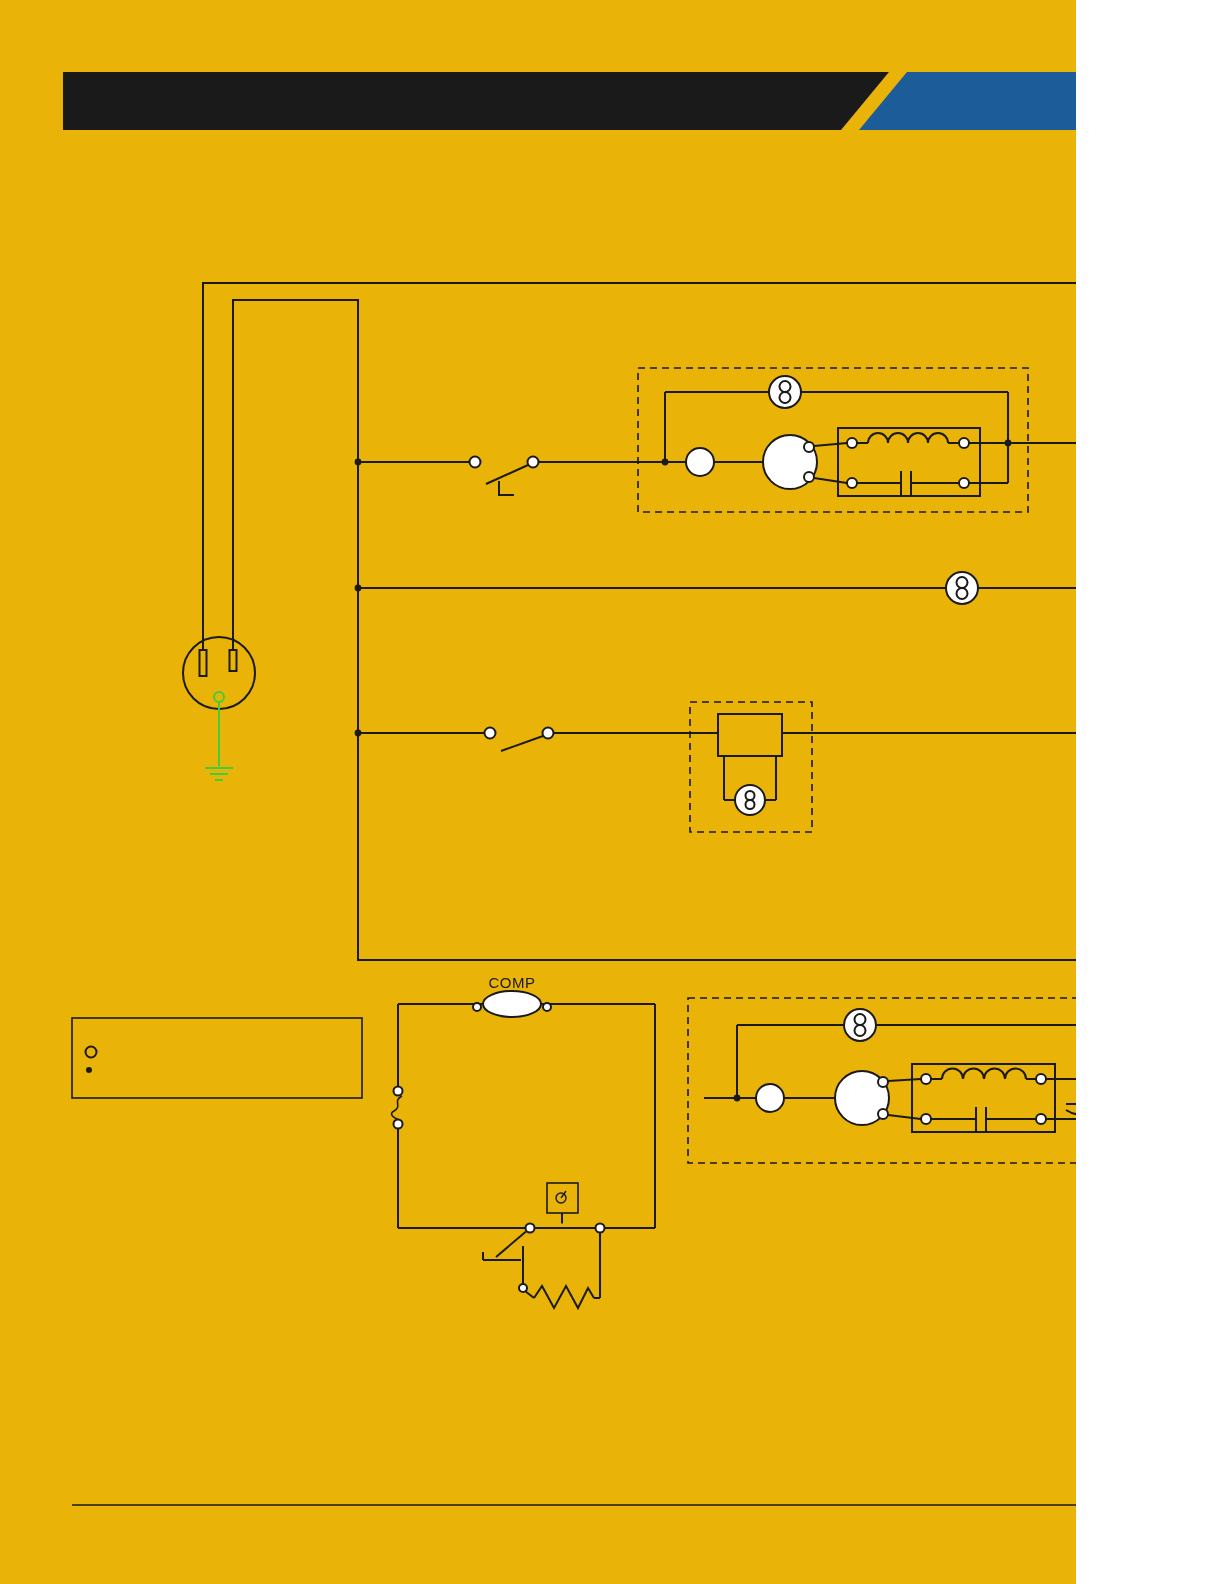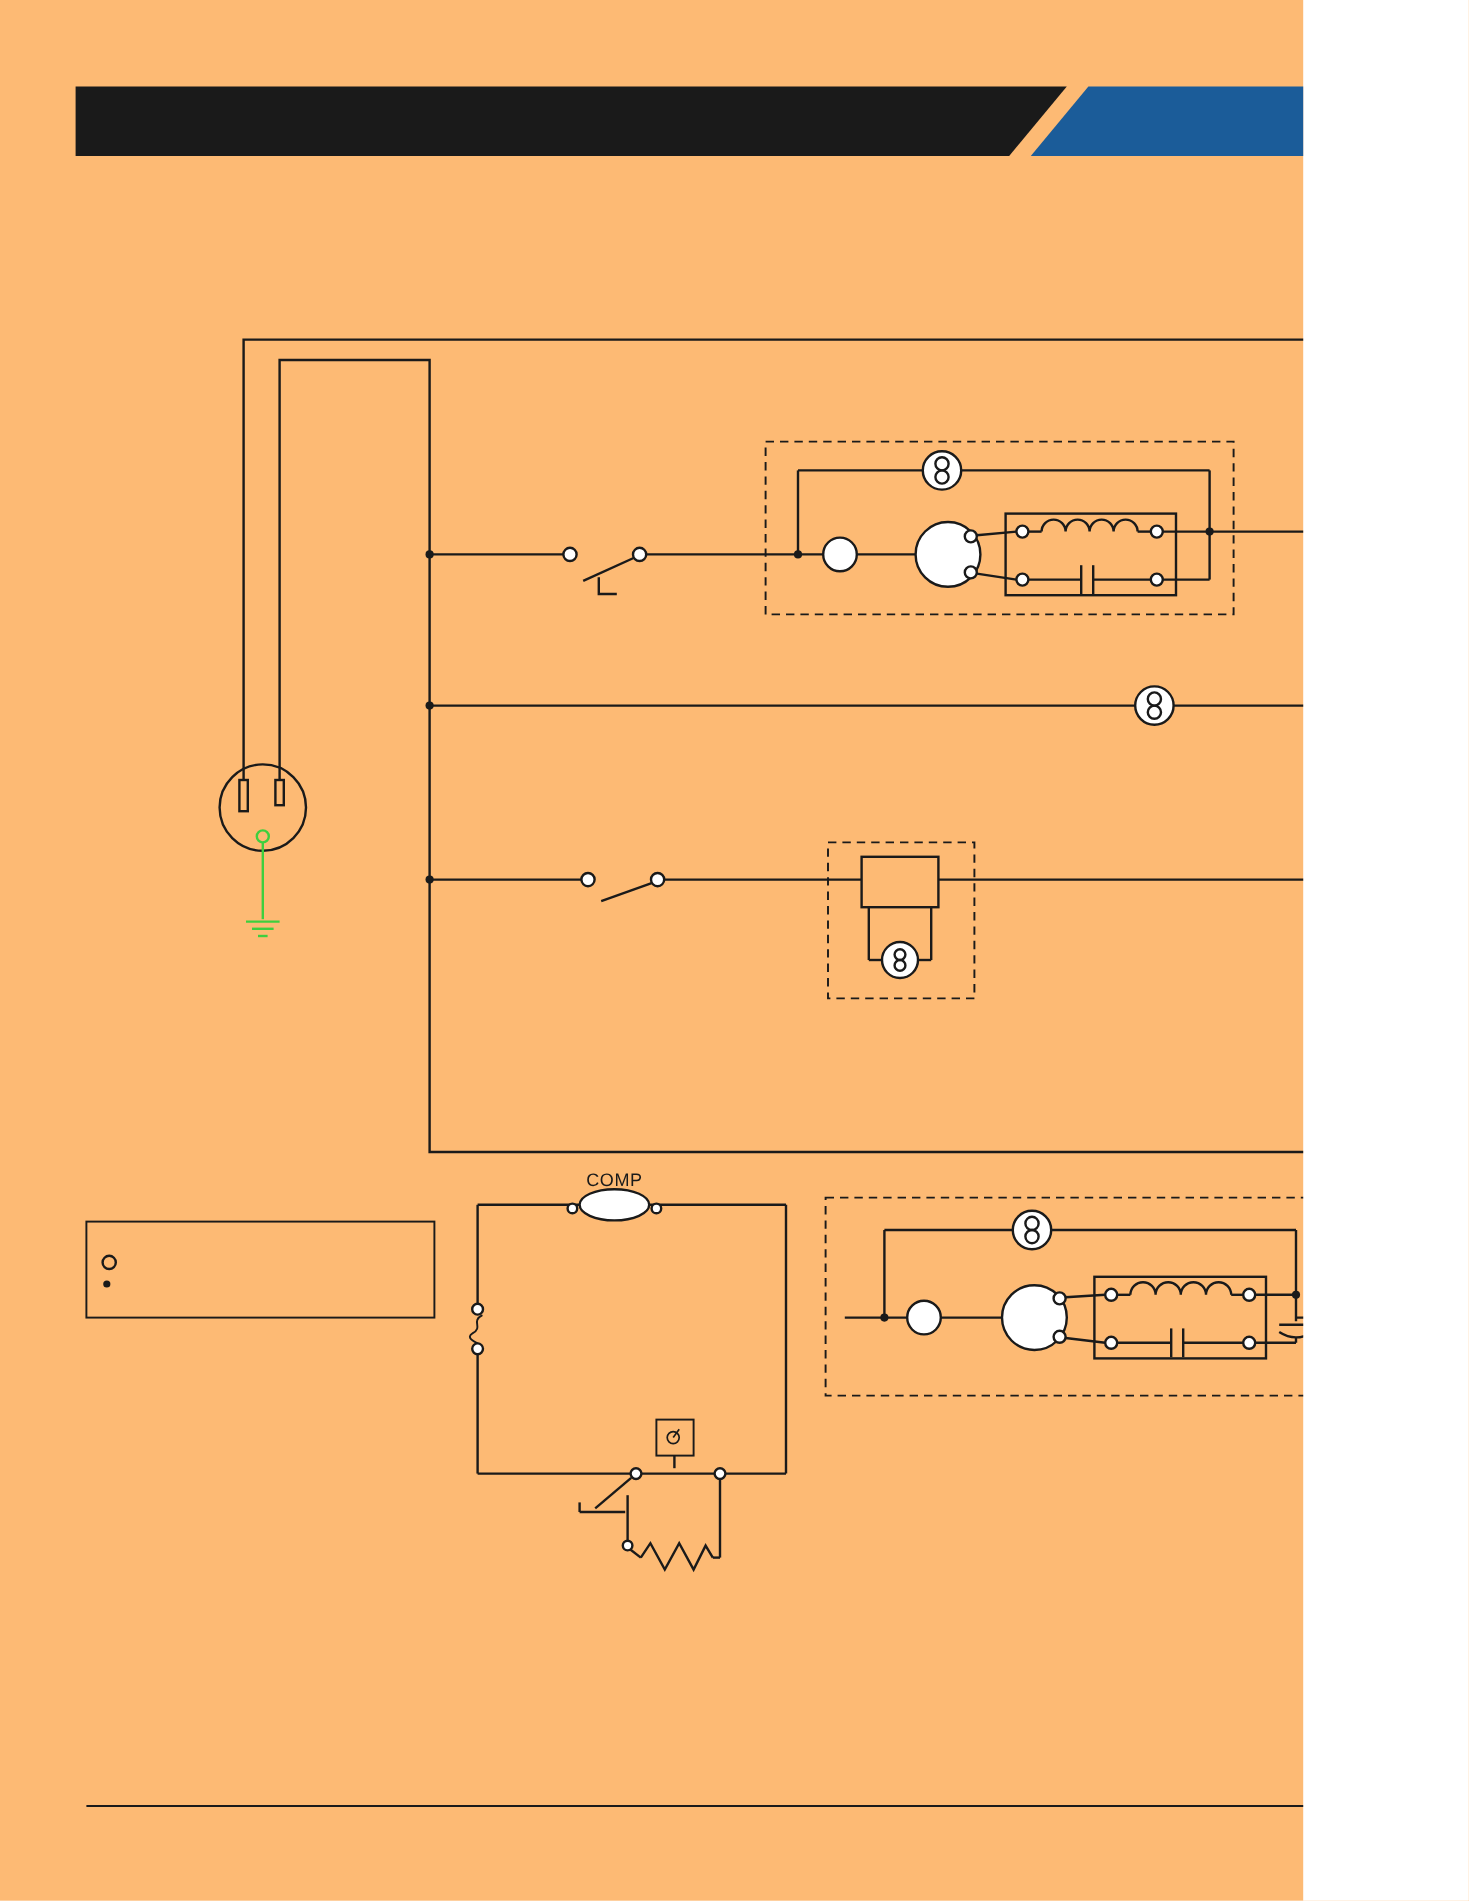--- a/index.html
+++ b/index.html
@@ -1,23 +1,22 @@
 <!DOCTYPE html>
 <html><head>
 <meta charset="utf-8">
 <style>
   html, body { margin: 0; padding: 0; }
   body { background: #ffffff; font-family: "Liberation Sans", sans-serif; }
   .page {
     position: relative;
     width: 1076px;
     height: 1584px;
-    background: #fdba74;
+    background: #eab308;
     overflow: hidden;
-    padding-left: 10px;
   }
   .page svg {
     position: absolute;
     left: 0;
     top: 0;
   }
   text.diagram-label {
     font-family: "Liberation Sans", sans-serif;
     font-size: 15px;
     letter-spacing: 0.5px;

